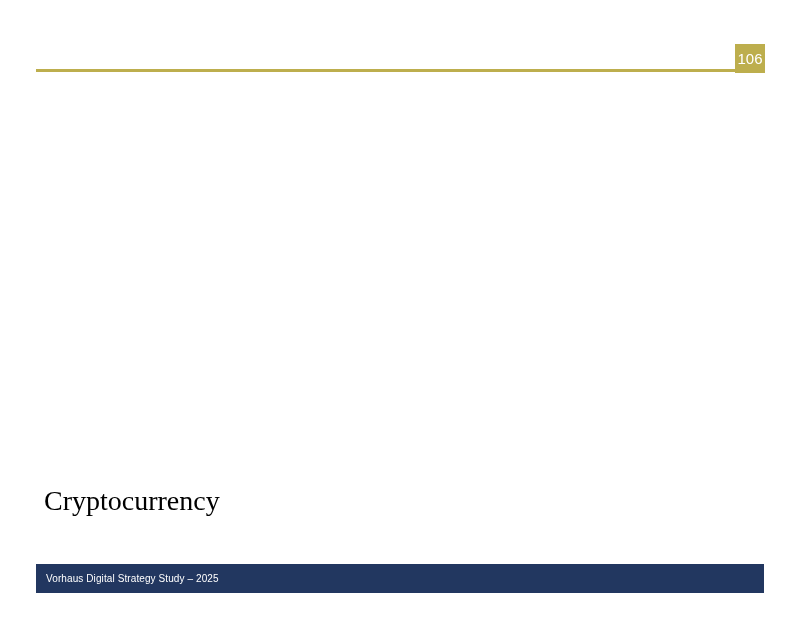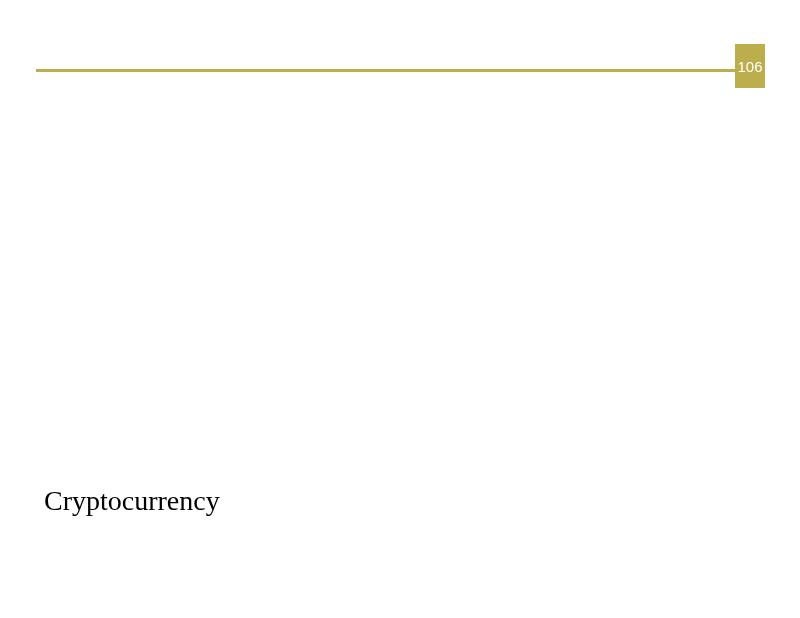--- a/index.html
+++ b/index.html
@@ -28,21 +28,21 @@
     width: 699px;
     height: 3px;
     background: #bdae4d;
   }
 
   .page-badge {
     position: absolute;
     left: 735px;
     top: 44px;
     width: 30px;
-    height: 44px;
+    height: 29px;
     background: #bdae4d;
     display: flex;
     align-items: center;
     justify-content: center;
   }
 
   .page-badge-number {
     color: #ffffff;
     font-family: "Liberation Sans", sans-serif;
     font-size: 15px;
@@ -102,14 +102,17 @@
   <div class="header-rule"></div>
 
   <div class="page-badge">
     <span class="page-badge-number">106</span>
   </div>
 
   <div class="body-area">
     <h1 class="section-title">Cryptocurrency</h1>
   </div>
 
+  <div class="footer-bar">
+    <span class="footer-text">Vorhaus Digital Strategy Study – 2025</span>
+  </div>
 
 </div>
 
 </body></html>

